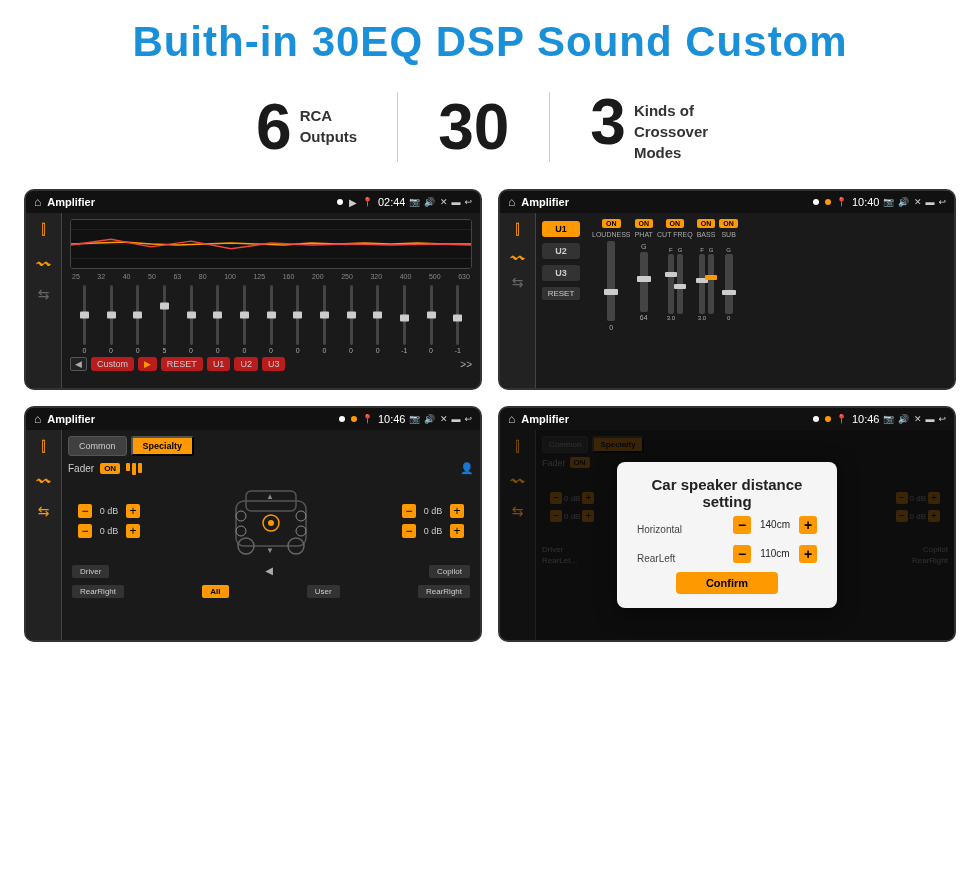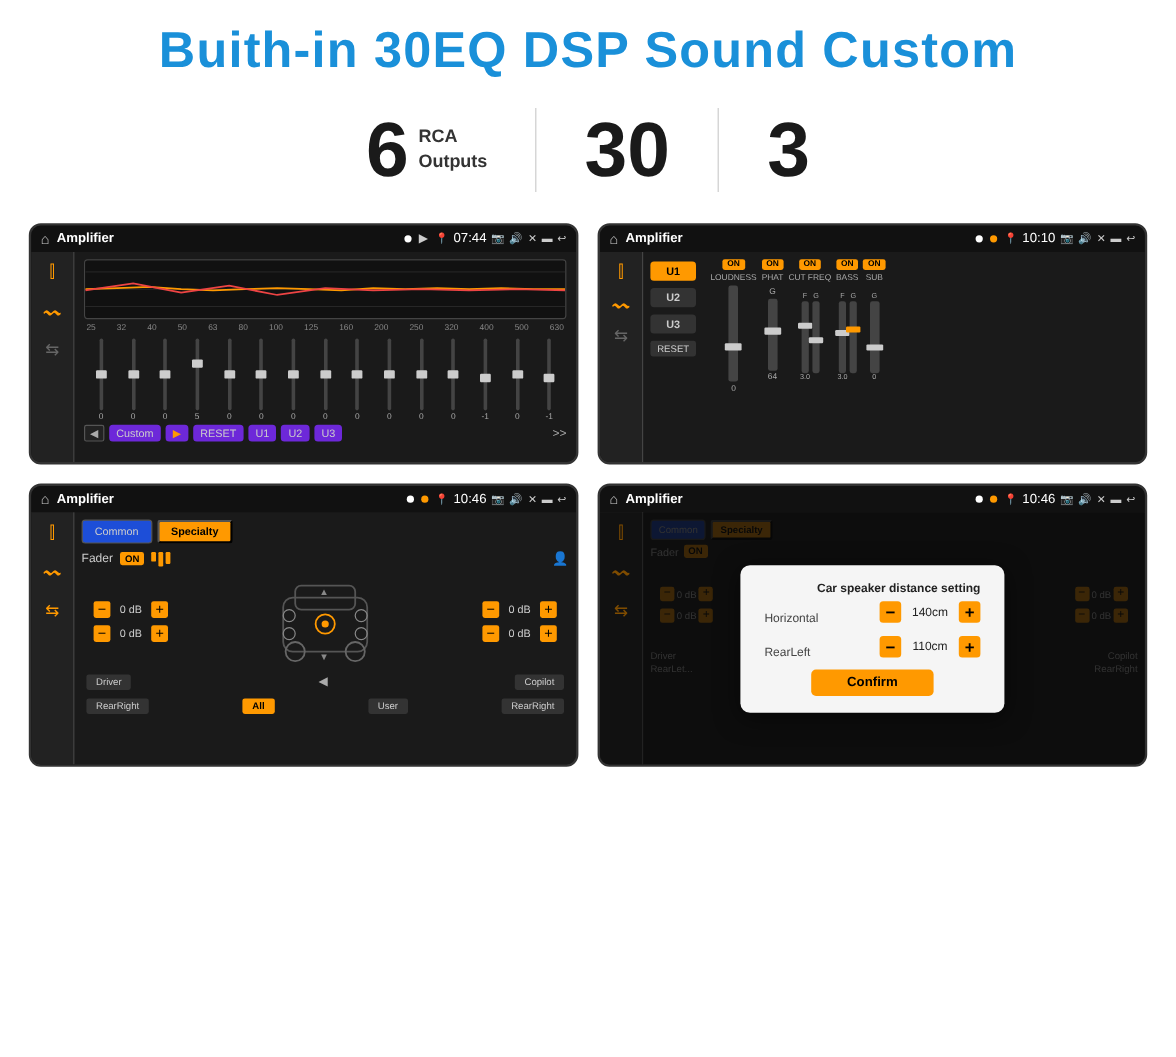--- a/index.html
+++ b/index.html
@@ -203,21 +203,21 @@
       color: #aaa;
       font-size: 7px;
     }
     .eq-bottom-bar {
       display: flex;
       align-items: center;
       gap: 4px;
       padding: 3px 0 0;
     }
     .eq-btn {
-      background: #6d28d9;
+      background: #b91c1c;
       color: #ccc;
       border: none;
       border-radius: 3px;
       padding: 2px 6px;
       font-size: 9px;
       cursor: pointer;
     }
     .eq-btn-play { color: #f90; }
     .eq-arr-btn {
       background: #222;
@@ -341,21 +341,21 @@
       border-radius: 3px;
       font-size: 9px;
       cursor: pointer;
     }
     .dsp3-tab-active {
       background: #f90;
       color: #000;
       font-weight: bold;
     }
     .dsp3-tab-inactive {
-      background: #1d4ed8;
+      background: #404040;
       color: #ccc;
       border: 1px solid #555;
     }
     .fader-row {
       display: flex;
       align-items: center;
       gap: 6px;
       margin-bottom: 6px;
     }
     .fader-label { color: #ccc; font-size: 10px; }
@@ -454,24 +454,24 @@
       z-index: 10;
     }
     .dialog-box {
       background: #f5f5f5;
       border-radius: 8px;
       padding: 14px 20px;
       width: 220px;
       box-shadow: 0 4px 20px rgba(0,0,0,0.5);
     }
     .dialog-title {
-      font-size: 10px;
+      font-size: 15px;
       font-weight: bold;
       color: #222;
-      text-align: right;
+      text-align: center;
       margin-bottom: 4px;
     }
     .dialog-row {
       display: flex;
       align-items: center;
       justify-content: space-between;
       margin-bottom: 8px;
     }
     .dialog-label {
       font-size: 10px;
@@ -529,35 +529,36 @@
     <span class="stat-number">6</span>
     <span class="stat-text">RCA<br>Outputs</span>
   </div>
   <div class="stat-divider"></div>
   <div class="stat-item">
     <span class="stat-number">30</span>
   </div>
   <div class="stat-divider"></div>
   <div class="stat-item">
     <span class="stat-number">3</span>
+    <span class="stat-text">Kinds of<br>Crossover Modes</span>
   </div>
 </div>
 
 <div class="screenshots-grid">
 
   <div class="screen-panel">
 
     <div class="status-bar">
       <span class="status-bar-home">⌂</span>
       <span class="status-bar-title">Amplifier</span>
       <span class="status-dot"></span>
       <span style="color:#ccc;font-size:10px;">▶</span>
       <div class="status-bar-icons">
         <span>📍</span>
-        <span class="status-bar-time">07:44</span>
+        <span class="status-bar-time">02:44</span>
         <span>📷</span>
         <span>🔊</span>
         <span>✕</span>
         <span>▬</span>
         <span>↩</span>
       </div>
     </div>
 
     <div class="dsp-layout">
       <div class="dsp-sidebar">
@@ -707,21 +708,21 @@
   </div>
 
   <div class="screen-panel">
     <div class="status-bar">
       <span class="status-bar-home">⌂</span>
       <span class="status-bar-title">Amplifier</span>
       <span class="status-dot"></span>
       <span class="status-dot status-dot-orange"></span>
       <div class="status-bar-icons">
         <span>📍</span>
-        <span class="status-bar-time">10:10</span>
+        <span class="status-bar-time">10:40</span>
         <span>📷</span>
         <span>🔊</span>
         <span>✕</span>
         <span>▬</span>
         <span>↩</span>
       </div>
     </div>
     <div class="dsp2-layout">
       <div class="dsp2-left-col">
         <span class="dsp-sidebar-icon">⫿</span>

